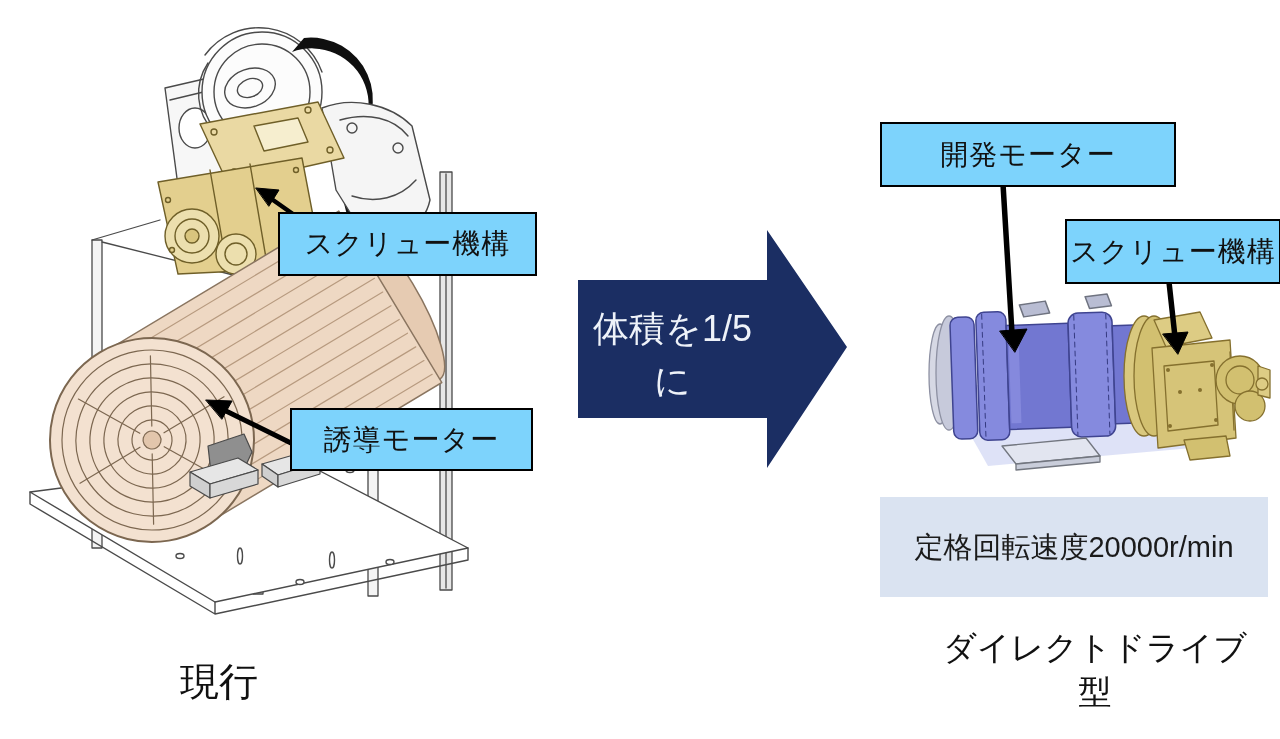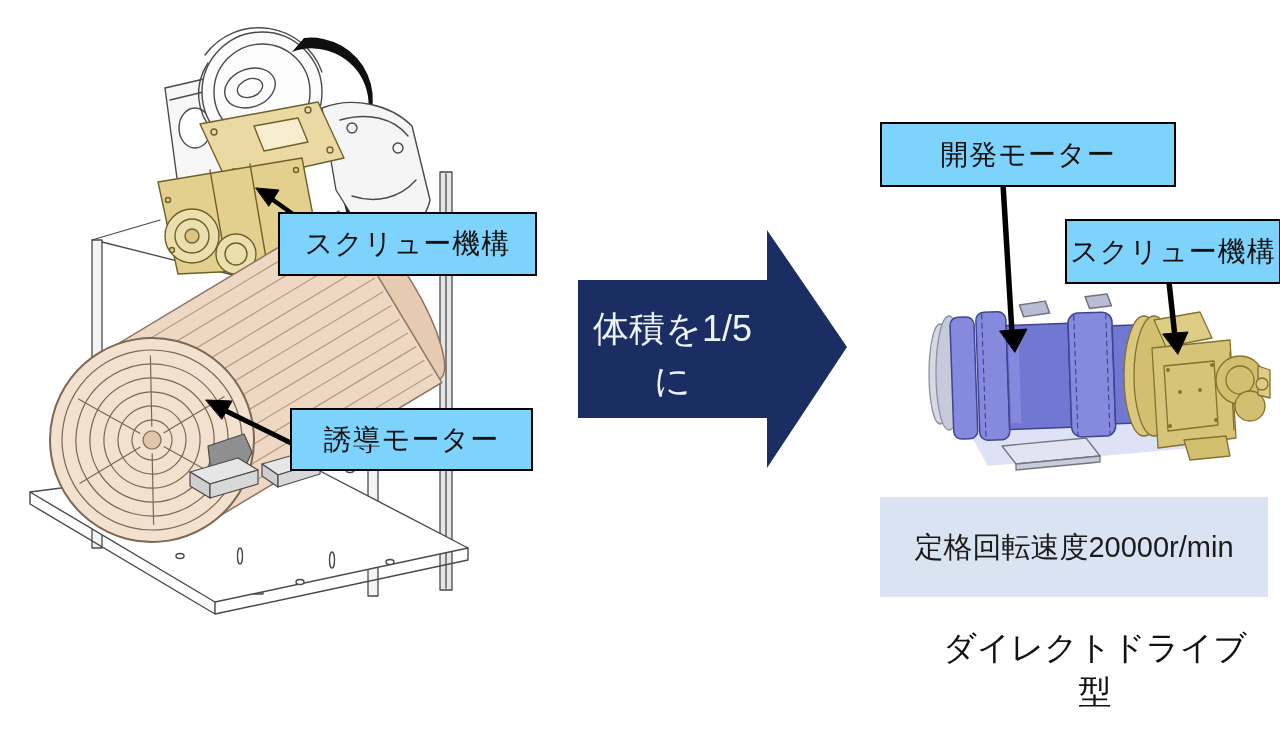--- a/index.html
+++ b/index.html
@@ -243,17 +243,20 @@
   </div>
 
   <div class="arrow-caption">
     <div>体積を1/5に</div>
   </div>
 
   <div class="spec-box">
     <div>定格回転速度20000r/min</div>
   </div>
 
+  <div class="caption caption-left">
+    <span>現行</span>
+  </div>
   <div class="caption caption-right">
     <div>ダイレクトドライブ型</div>
   </div>
 
 </div>
 
 </body></html>

